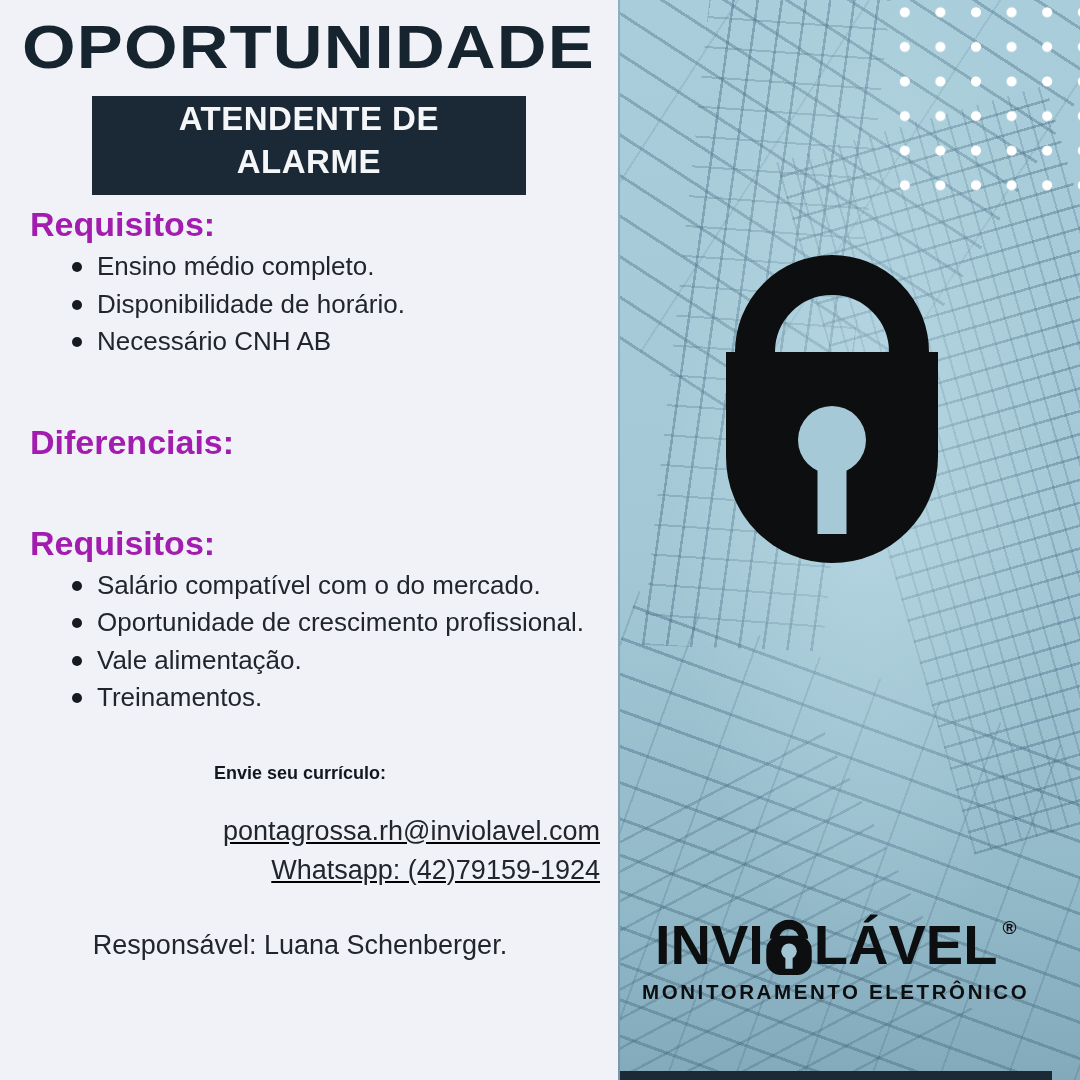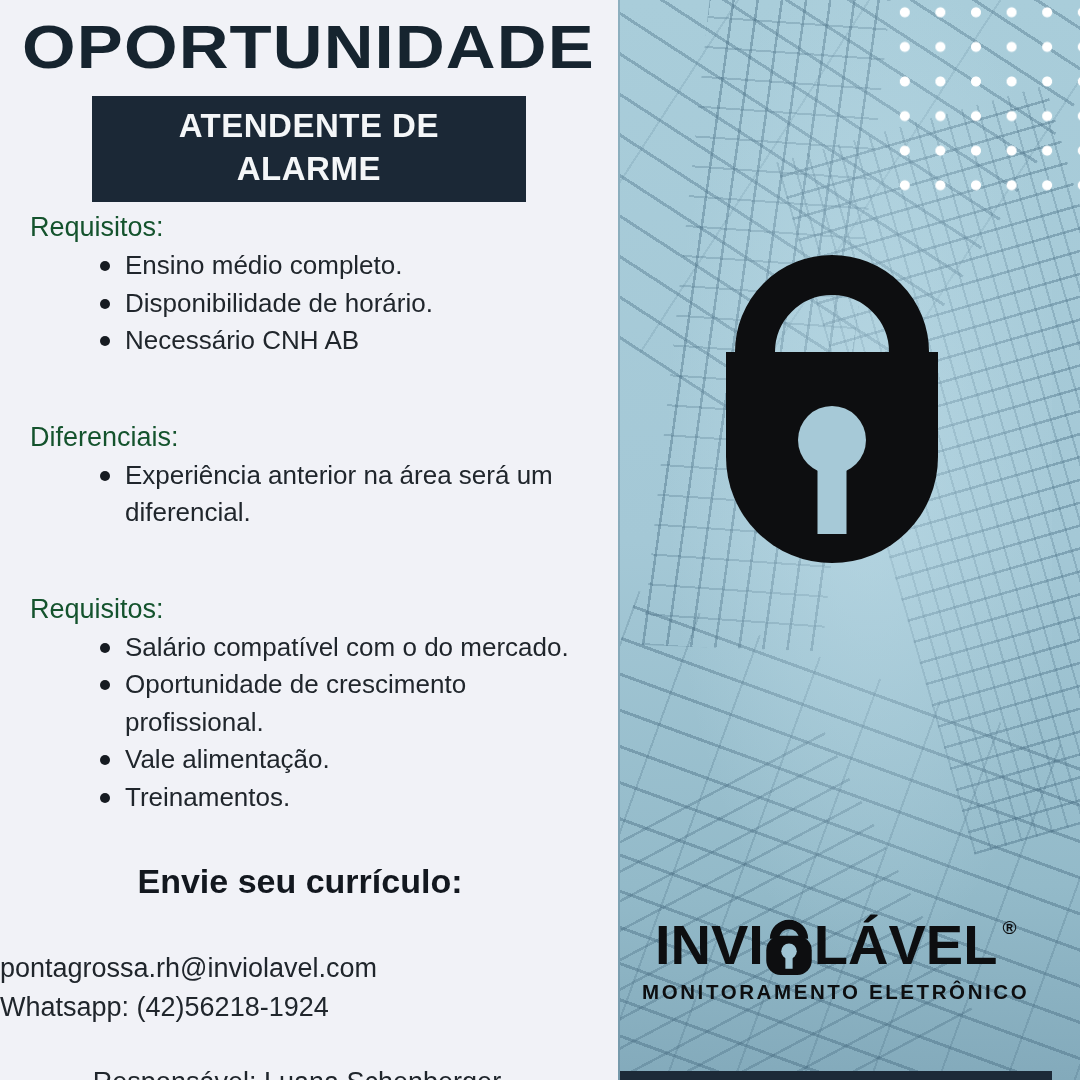--- a/index.html
+++ b/index.html
@@ -12,41 +12,41 @@
   .left { position:relative; width:648px; height:840px; background:#f1f2f7; }
 
   .title { margin-top:12px; text-align:center; }
   .title-inner{
     display:inline-block; transform:scaleX(1.13); transform-origin:center;
     font-size:61px; font-weight:800; letter-spacing:1px; color:#16242f;
   }
 
   .job-box{
     width:434px; margin:14px auto 0; background:#1b2836; color:#f4f6f8;
-    text-align:center; padding:8px 6px 12px;
+    text-align:center; padding:1px 6px 12px;
   }
   .job-box div{ font-size:33px; font-weight:700; line-height:43px; letter-spacing:0.5px; }
 
-  .sec-h{ margin:0 0 0 30px; font-size:27px; font-weight:400; color:#14532d; }
+  .sec-h{ margin:0 0 0 30px; font-size:34px; font-weight:700; color:#a21caf; }
   .section{ margin-top:10px; }
   .section.gap{ margin-top:62px; }
 
-  ul.bullets{ list-style:none; margin:4px 14px 0 0; padding:0 0 0 92px; }
+  ul.bullets{ list-style:none; margin:4px 14px 0 0; padding:0 0 0 64px; }
   ul.bullets li{
     position:relative; padding-left:33px; font-size:26px; line-height:37.5px; color:#20262c;
   }
   ul.bullets li::before{
     content:""; position:absolute; left:8px; top:14px; width:10px; height:10px;
     border-radius:50%; background:#161b21;
   }
 
   .cta{ margin-top:46px; width:600px; text-align:center;
-        font-size:34px; font-weight:700; color:#13181f; }
+        font-size:18px; font-weight:700; color:#13181f; }
 
-  .contact{ margin-top:48px; width:600px; text-align:left; }
+  .contact{ margin-top:28px; width:600px; text-align:right;text-decoration:underline; }
   .contact div{ font-size:27px; line-height:39px; color:#20262c; }
 
   .responsible{ margin-top:40px; width:600px; text-align:center;
                 font-size:27px; color:#20262c; }
 
   
   .photo{
     position:relative; width:485px; height:1080px; overflow:hidden;
     background:linear-gradient(180deg,#a9cdda 0%,#a4c8d6 50%,#93bac9 82%,#83aabb 100%);
     border-left:2px solid rgba(90,120,140,0.35);
@@ -111,40 +111,37 @@
       <h2 class="sec-h">Requisitos:</h2>
       <ul class="bullets">
         <li>Ensino médio completo.</li>
         <li>Disponibilidade de horário.</li>
         <li>Necessário CNH AB</li>
       </ul>
     </div>
 
     <div class="section gap">
       <h2 class="sec-h">Diferenciais:</h2>
-      <ul class="bullets">
-        <li>Experiência anterior na área será um diferencial.</li>
-      </ul>
     </div>
 
     <div class="section gap">
       <h2 class="sec-h">Requisitos:</h2>
       <ul class="bullets">
         <li>Salário compatível com o do mercado.</li>
         <li>Oportunidade de crescimento profissional.</li>
         <li>Vale alimentação.</li>
         <li>Treinamentos.</li>
       </ul>
     </div>
 
     <div class="cta">Envie seu currículo:</div>
 
     <div class="contact">
       <div>pontagrossa.rh@inviolavel.com</div>
-      <div>Whatsapp: (42)56218-1924</div>
+      <div>Whatsapp: (42)79159-1924</div>
     </div>
 
     <div class="responsible">Responsável: Luana Schenberger.</div>
   </div>
 
   <div class="photo">
     <div class="bldg b1"></div>
     <div class="bldg b2"></div>
     <div class="bldg b3"></div>
     <div class="bldg b4"></div>

